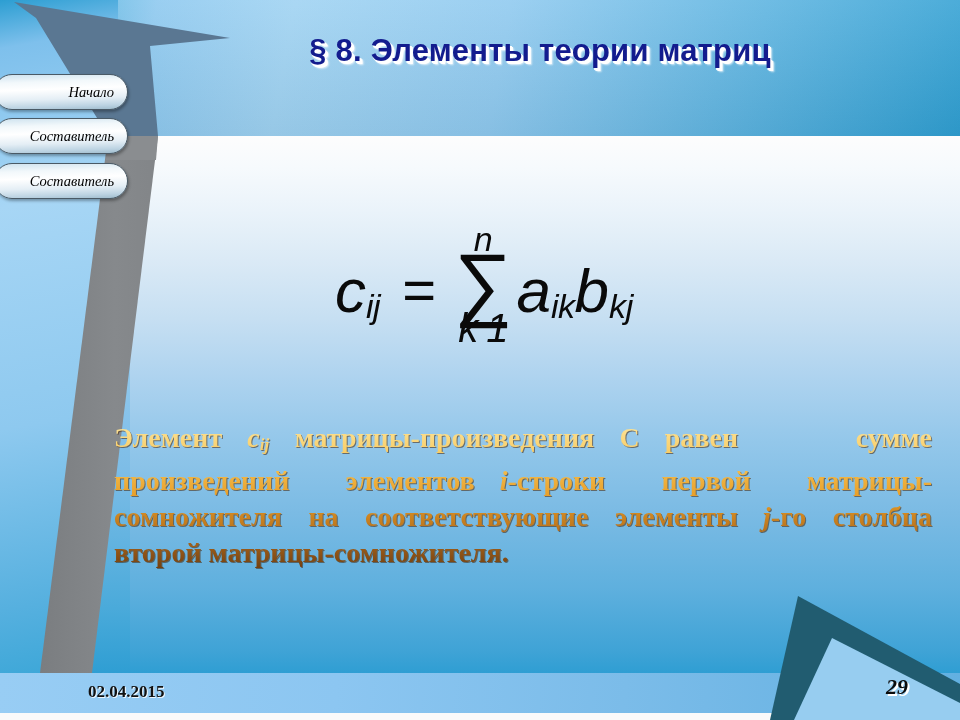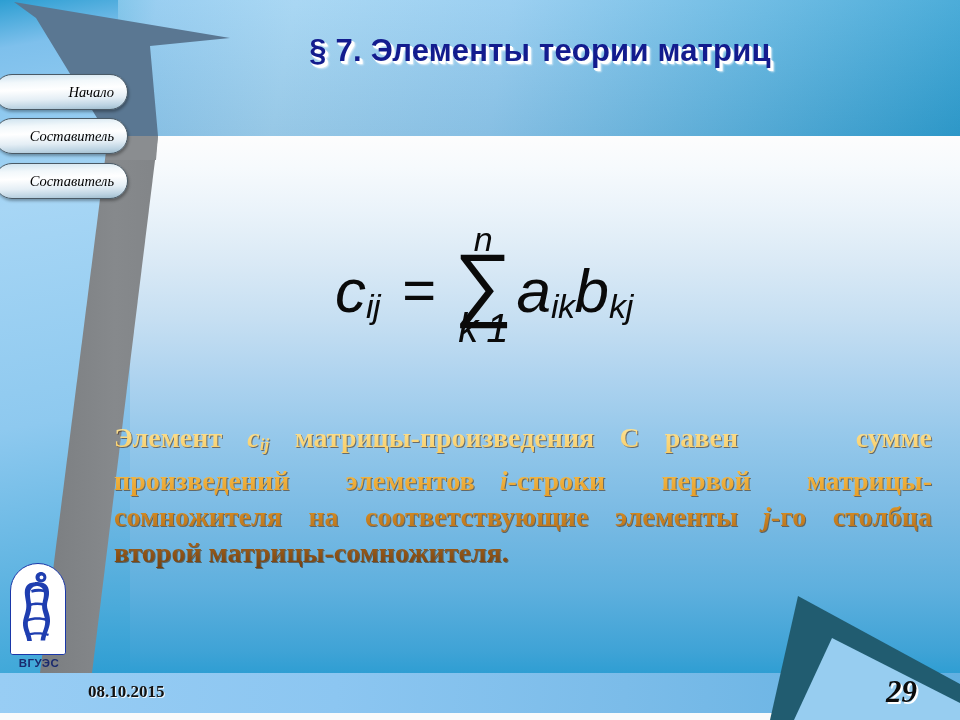--- a/index.html
+++ b/index.html
@@ -196,21 +196,21 @@
   
   .date{
     position:absolute;left:88px;top:682px;
     font-family:"Liberation Serif",serif;
     font-weight:bold;font-size:17px;color:#111;
     text-shadow:1px 1px 0 rgba(255,255,255,.85);
   }
   .pagenum{
     position:absolute;left:886px;top:674px;
     font-family:"Liberation Serif",serif;
-    font-weight:bold;font-style:italic;font-size:31px;color:#0b0b0b;
+    font-weight:bold;font-style:italic;font-size:22px;color:#0b0b0b;
     text-shadow:2px 2px 0 #ffffff;
   }
 </style>
 </head>
 <body>
 
 <div class="slide">
 
   <div class="banner"></div>
   <div class="banner-shade"></div>
@@ -222,21 +222,21 @@
   <div class="wedge-gray"></div>
   <div class="wedge-gray-top"></div>
   <div class="wedge-dark"></div>
 
   <div class="footer-bar"></div>
   <div class="footer-white"></div>
 
   <div class="corner-dark"></div>
   <div class="corner-light"></div>
 
-  <div class="title">§ 7. Элементы теории матриц</div>
+  <div class="title">§ 8. Элементы теории матриц</div>
 
   <div class="navbtn" id="nav0">
     <span>Начало</span>
   </div>
   <div class="navbtn" id="nav1">
     <span>Составитель</span>
   </div>
   <div class="navbtn" id="nav2">
     <span>Составитель</span>
   </div>
@@ -250,35 +250,17 @@
       <span class="sig-big">∑</span>
       <span class="sig-bot">
         <span>k 1</span>
       </span>
     </span>
     <span class="f-ab"><span>a</span><sub>ik</sub><span>b</span><sub>kj</sub></span>
   </div>
 
   <div class="gold-par"><span>Элемент</span><span class="sp"></span><i><span>c</span><sub>ij</sub></i><span class="sp"></span><span>матрицы-произведения</span><span class="sp"></span><span>C</span><span class="sp"></span><span>равен сумме произведений элементов</span><span class="sp"></span><i>i</i><span>-строки первой матрицы-сомножителя на соответствующие элементы</span><span class="sp"></span><i>j</i><span>-го столбца второй матрицы-сомножителя.</span></div>
 
-  <div class="logo">
-    <div class="logo-arch">
-      <svg viewBox="0 0 56 92" width="56" height="92">
-        <g fill="#1f3eb0">
-          <path d="M30 8c3.2 0 5.4 2.3 5.4 5.3 0 2.9-2.2 5.2-5.4 5.2s-5.5-2.3-5.5-5.2C24.5 10.3 26.8 8 30 8z"></path>
-          <path d="M24 18c4 0 8 .4 10.6 2.2 2.3 1.6 3.2 4.3 3.4 7.5.2 2.6-.2 5-.8 7.3-.5 2.1-1.2 4-1.2 6.2 0 2.6.9 5 1.6 7.4.9 3 1.6 6 1.4 9.2-.2 3.6-1.4 7-2.6 10.3-1 2.8-2 5.5-2.2 8.4h-4.6c.3-3.3 1.4-6.4 2.5-9.4 1-2.9 2-5.8 2.1-8.9.1-2.7-.6-5.3-1.4-7.8-.8-2.6-1.7-5.2-1.7-8 0-2.4.6-4.6 1.1-6.9.5-2.1.9-4.3.7-6.5-.2-2.4-.9-4.4-2.6-5.6-1.9-1.3-4.8-1.6-8.3-1.6z"></path>
-          <path d="M23.5 18.3c-3.6.3-6.4 1.4-8 3.7-1.7 2.4-1.9 5.6-1.6 8.8.3 3.3 1.2 6.5 1.4 9.8.2 3-.3 5.9-1.1 8.7-.9 3.1-2 6.2-2.2 9.5-.2 3.6.8 7 2 10.3 1 2.6 1.9 5.2 2.2 8h4.7c-.3-3.2-1.3-6.2-2.3-9.2-1-2.8-1.9-5.7-1.8-8.7.1-2.9 1.1-5.7 2-8.5.9-3 1.7-6 1.5-9.2-.2-3.3-1.1-6.5-1.3-9.7-.2-2.7 0-5.2 1.3-7 1.1-1.6 3-2.4 5.6-2.7z"></path>
-          <path d="M20 26c4-1.3 8.5-1.6 12.6-.6 2 .5 3.9 1.4 5.2 2.9l-1.4 2.2c-1.2-1.3-2.9-2-4.6-2.4-3.6-.8-7.6-.5-11 .7z"></path>
-          <path d="M17.5 40c5.2-1.8 11.2-2 16.4-.4l-.8 2.4c-4.7-1.4-10.2-1.2-14.9.4z"></path>
-          <path d="M16 55c6.4-2.2 13.8-2.3 20.2-.2l-.8 2.4c-5.9-1.9-12.8-1.8-18.7.2z"></path>
-          <path d="M14.5 70c7.4-2.4 16-2.5 23.4-.2l-.7 2.3c-6.9-2.1-15-2-21.9.2z"></path>
-          <path d="M30.5 11.5c1.1 0 1.9.8 1.9 1.9s-.8 1.9-1.9 1.9-1.9-.8-1.9-1.9.8-1.9 1.9-1.9z" fill="#ffffff"></path>
-        </g>
-        <rect x="0" y="84" width="56" height="8" fill="#ffffff"></rect>
-      </svg>
-    </div>
-    <div class="logo-label">ВГУЭС</div>
-  </div>
-
-  <div class="date">08.10.2015</div>
+
+  <div class="date">02.04.2015</div>
   <div class="pagenum">29</div>
 
 </div>
 
 </body></html>

